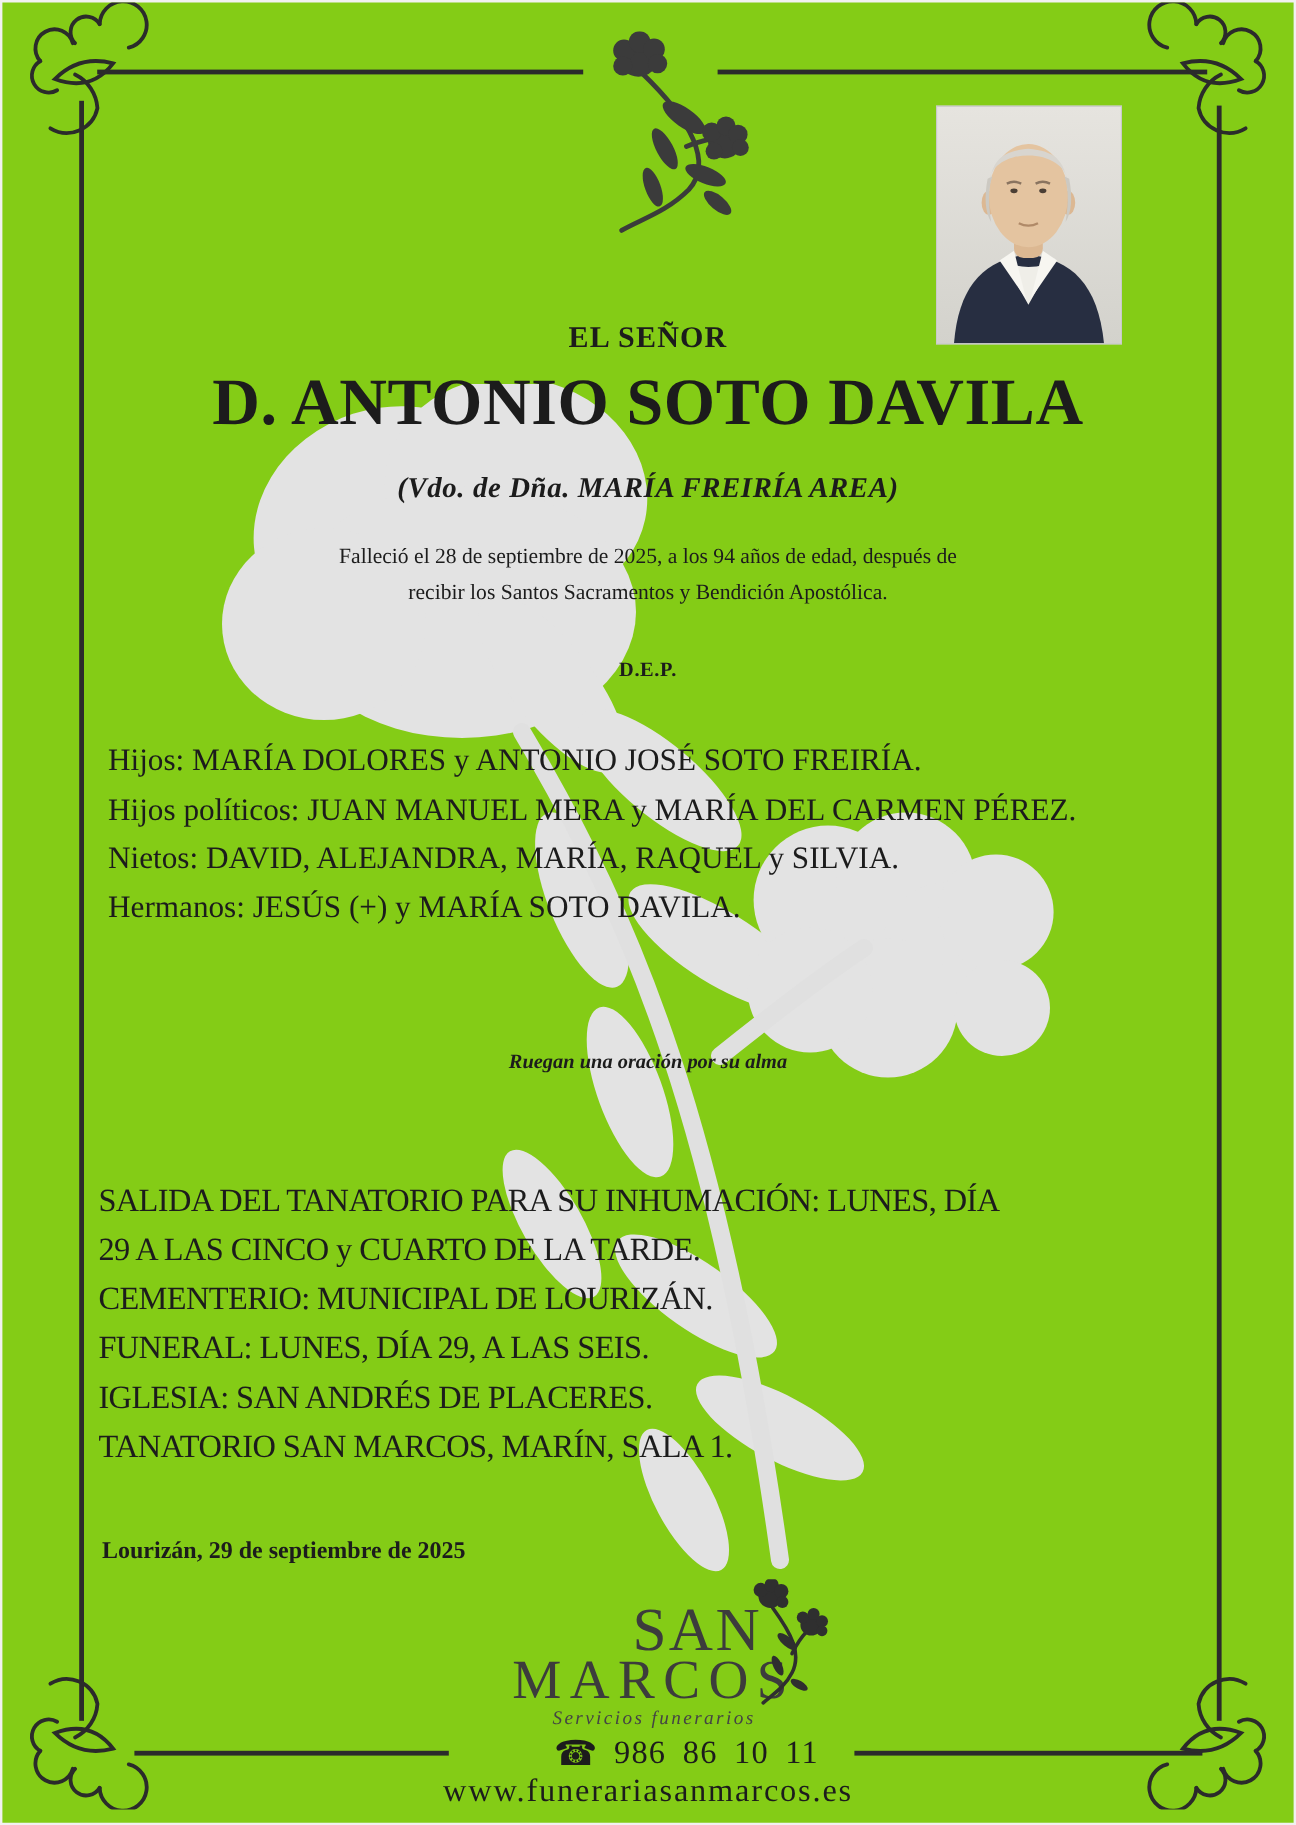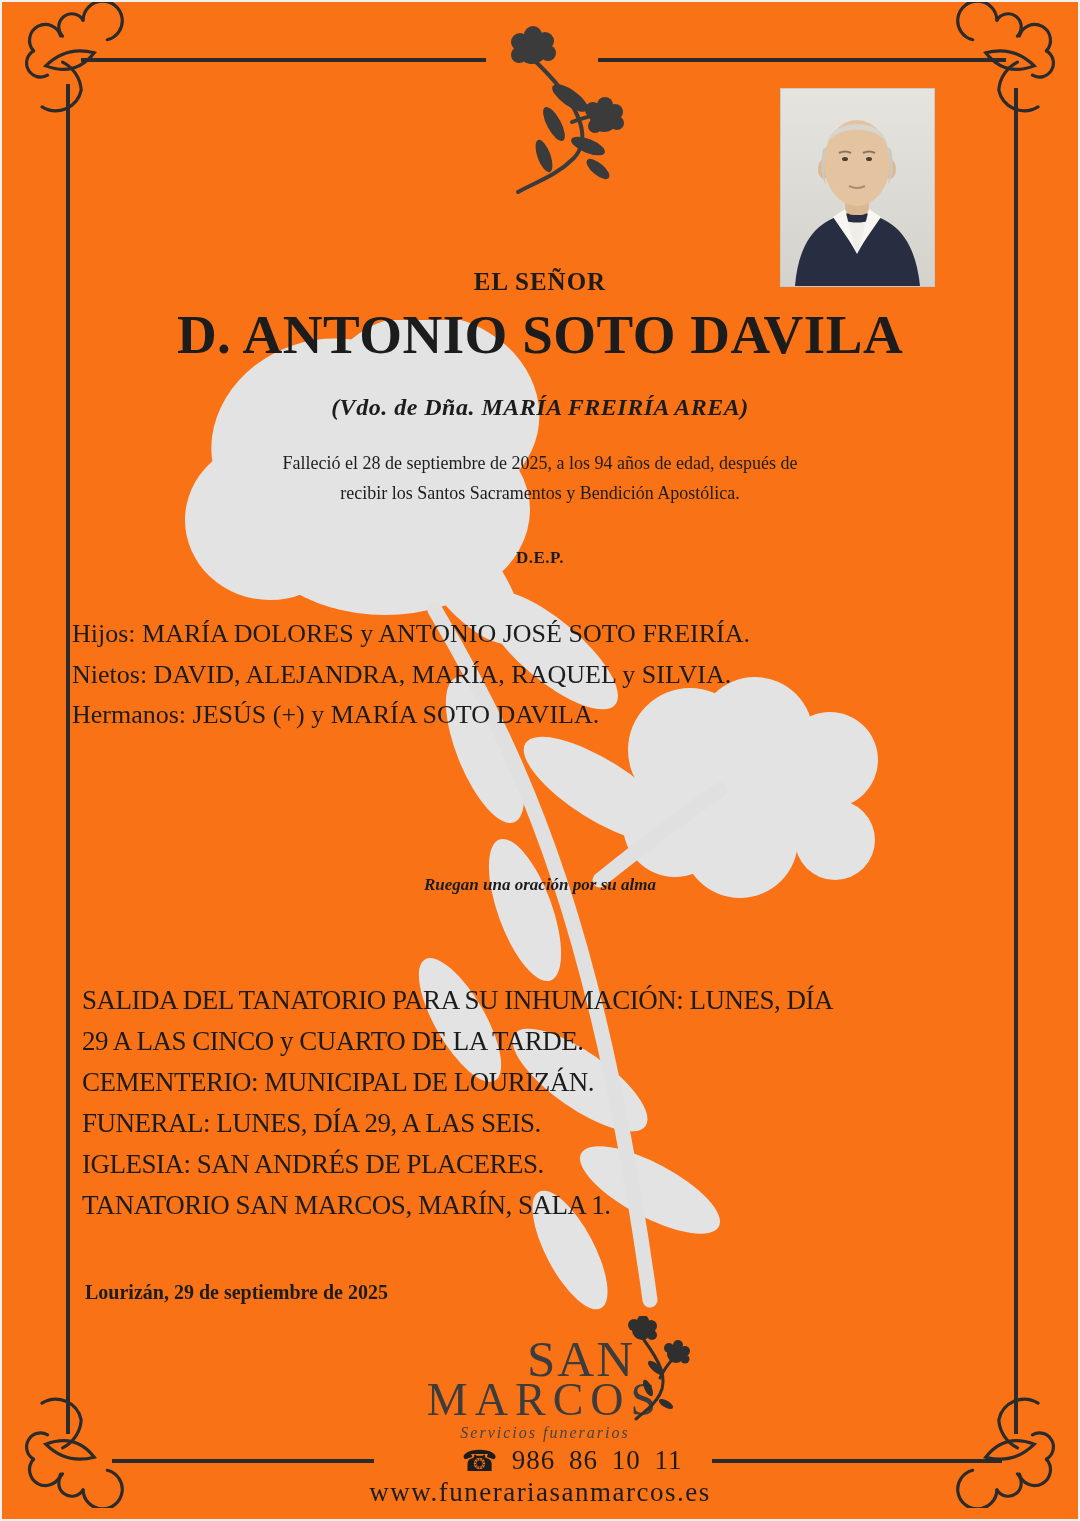--- a/index.html
+++ b/index.html
@@ -1,19 +1,19 @@
 <!DOCTYPE html>
 <html lang="es"><head>
 <meta charset="utf-8">
 <style>
   html,body{margin:0;padding:0;background:#ffffff;}
   .page{
     position:relative;
     width:1080px;height:1521px;
-    background:#f97316;
+    background:#84cc16;
     overflow:hidden;
     font-family:"Liberation Serif","DejaVu Serif",serif;
     color:#1c1c1c;
     box-shadow:inset 0 0 0 2px #f1f1f1;
   }
   
   .frame-seg{position:absolute;background:#2b2b2b;}
   .seg-top-left{left:81px;top:58px;width:405px;height:4px;}
   .seg-top-right{left:598px;top:58px;width:408px;height:4px;}
   .seg-bottom-left{left:112px;top:1459px;width:262px;height:4px;}
@@ -34,21 +34,21 @@
     border:1px solid #c9c9c9;background:#dddcd7;
   }
   
   .centered{position:absolute;left:0;width:1080px;text-align:center;white-space:nowrap;}
   .honorific{top:268px;font-size:25px;font-weight:bold;letter-spacing:1px;}
   .deceased-name{top:303px;font-size:55px;font-weight:bold;letter-spacing:.5px;}
   .widower{top:394px;font-size:24px;font-style:italic;font-weight:600;letter-spacing:.5px;}
   .death-par{top:448px;font-size:18px;line-height:30px;white-space:normal;}
   .rip{top:548px;font-size:17px;font-weight:bold;letter-spacing:.5px;}
   .family{position:absolute;left:72px;top:614px;font-size:26px;line-height:40.5px;}
-  .family div{white-space:nowrap;}
+  .family div{white-space:nowrap;margin-left:18px;}
   .prayer{top:875px;font-size:17px;font-weight:bold;font-style:italic;}
   .schedule{position:absolute;left:82px;top:980px;font-size:27px;line-height:41px;letter-spacing:-.5px;}
   .schedule div{white-space:nowrap;}
   .dateline{position:absolute;left:85px;top:1281px;font-size:20px;font-weight:bold;}
   
   .logo{position:absolute;left:390px;top:1334px;width:310px;text-align:center;color:#3c3c3c;line-height:1;}
   .brand-san{font-size:51px;padding-left:72px;letter-spacing:2px;}
   .brand-marcos{font-size:46px;letter-spacing:7px;margin-top:-8px;}
   .brand-tagline{font-size:16px;font-style:italic;letter-spacing:2px;margin-top:2px;color:#444;}
   .phone-row{top:1444px;font-size:27px;letter-spacing:1px;word-spacing:6px;padding-left:32px;}
@@ -202,20 +202,21 @@
 
   <div class="centered death-par">
     <div>Falleció el 28 de septiembre de 2025, a los 94 años de edad, después de</div>
     <div>recibir los Santos Sacramentos y Bendición Apostólica.</div>
   </div>
 
   <div class="centered rip">D.E.P.</div>
 
   <div class="family">
     <div>Hijos: MARÍA DOLORES y ANTONIO JOSÉ SOTO FREIRÍA.</div>
+    <div>Hijos políticos: JUAN MANUEL MERA y MARÍA DEL CARMEN PÉREZ.</div>
     <div>Nietos: DAVID, ALEJANDRA, MARÍA, RAQUEL y SILVIA.</div>
     <div>Hermanos: JESÚS (+) y MARÍA SOTO DAVILA.</div>
   </div>
 
   <div class="centered prayer">Ruegan una oración por su alma</div>
 
   <div class="schedule">
     <div>SALIDA DEL TANATORIO PARA SU INHUMACIÓN: LUNES, DÍA</div>
     <div>29 A LAS CINCO y CUARTO DE LA TARDE.</div>
     <div>CEMENTERIO: MUNICIPAL DE LOURIZÁN.</div>

